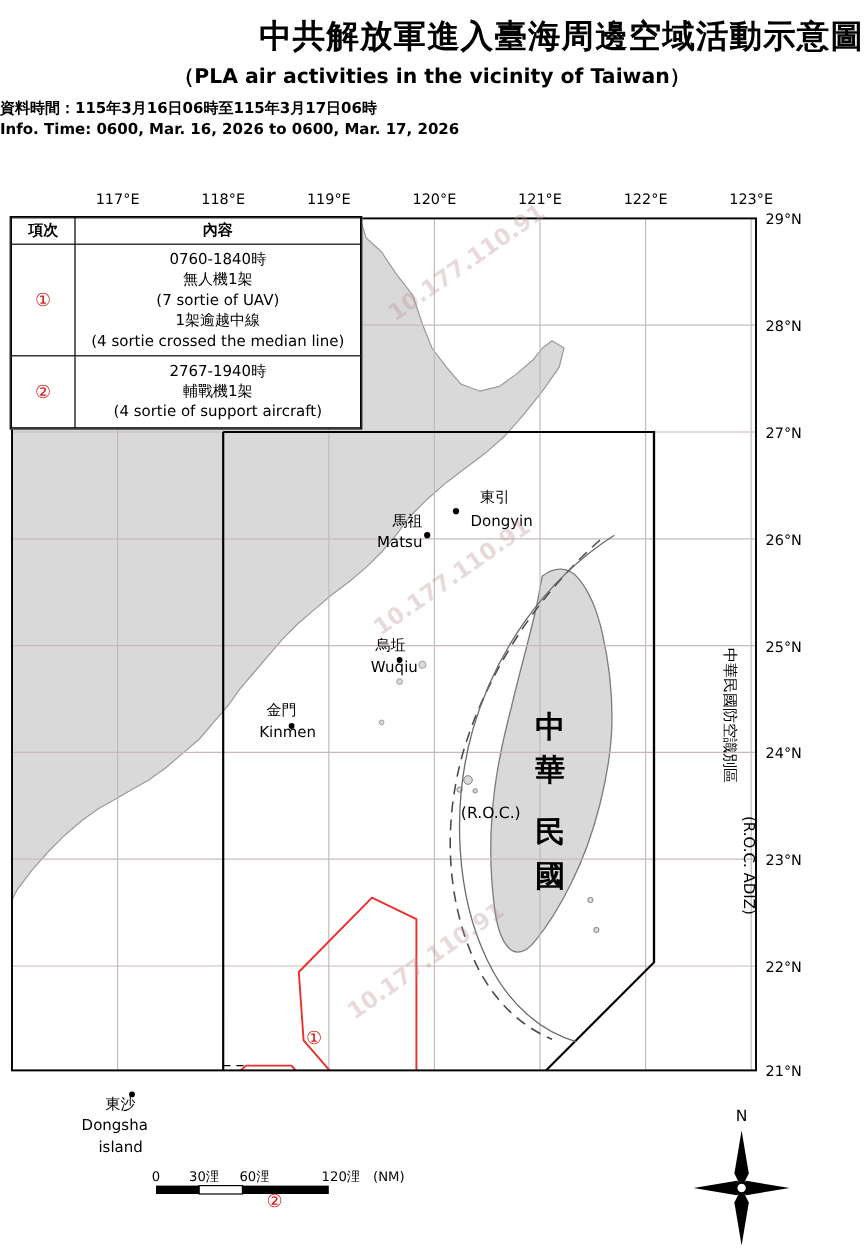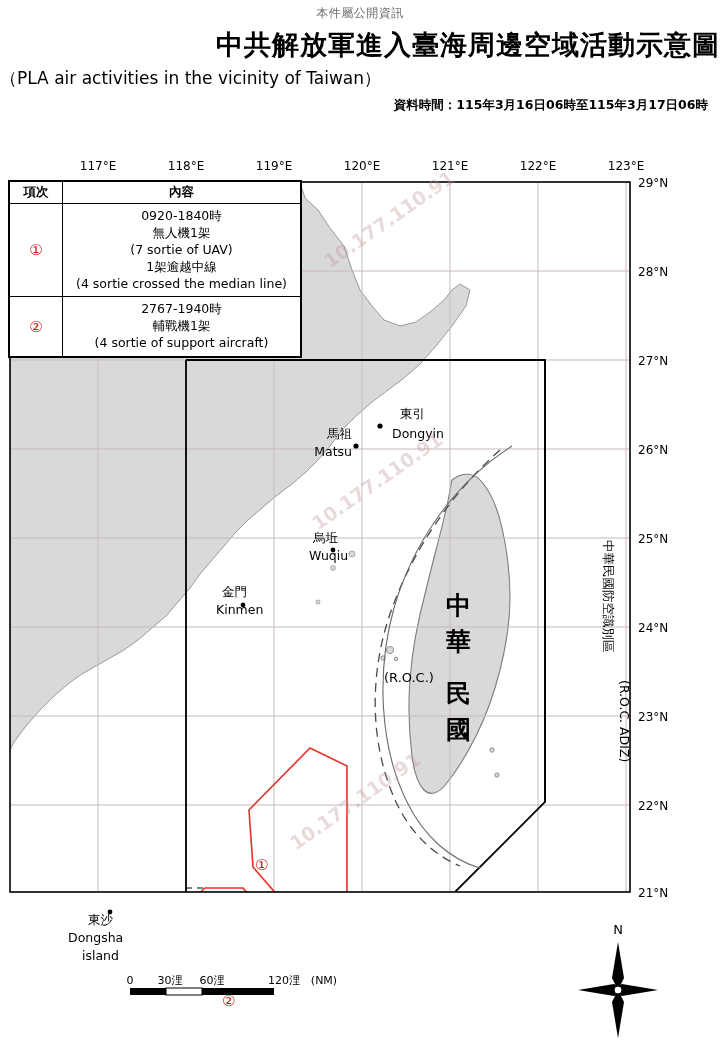--- a/index.html
+++ b/index.html
@@ -22,28 +22,27 @@
   }
   .title-cn{
     text-align:right;
     font-size:27px;
     font-weight:bold;
     letter-spacing:1px;
     margin-top:6px;
     font-family:"DejaVu Sans", sans-serif;
   }
   .title-en{
-    text-align:left;
+    text-align:center;
     font-size:17px;
-    font-weight:normal;
+    font-weight:bold;
     margin-top:4px;
     font-family:"DejaVu Sans", sans-serif;
   }
   .info{
-    text-align:right;
     font-size:12.5px;
     font-weight:bold;
     margin-top:6px;
     padding-right:12px;
     line-height:1.45;
     font-family:"DejaVu Sans", sans-serif;
   }
   
   #map-area{
     position:absolute;
@@ -81,26 +80,26 @@
     transform:rotate(-35deg);
     font-family:"DejaVu Sans", sans-serif;
     white-space:nowrap;
     pointer-events:none;
   }
 </style>
 </head>
 <body>
 
 <div class="classification">
-  <div>本件屬公開資訊</div>
 </div>
 <div class="title-cn">中共解放軍進入臺海周邊空域活動示意圖</div>
 <div class="title-en">（PLA air activities in the vicinity of Taiwan）</div>
 <div class="info">
   <div>資料時間：115年3月16日06時至115年3月17日06時</div>
+  <div>Info. Time: 0600, Mar. 16, 2026 to 0600, Mar. 17, 2026</div>
 </div>
 
 <div id="map-area">
 
   <svg width="720" height="890" viewBox="0 0 720 890">
     <defs>
       <clipPath id="frameClip">
         <rect x="10" y="32" width="620" height="710"></rect>
       </clipPath>
     </defs>
@@ -258,21 +257,21 @@
   <div class="legend-wrap">
     <table>
       <tbody>
           <tr>
         <th class="c1">項次</th>
         <th>內容</th>
       </tr>
       <tr>
         <td class="c1 item">①</td>
         <td class="content">
-          <div>0920-1840時</div>
+          <div>0760-1840時</div>
           <div>無人機1架</div>
           <div>(7 sortie of UAV)</div>
           <div>1架逾越中線</div>
           <div>(4 sortie crossed the median line)</div>
         </td>
       </tr>
       <tr>
         <td class="c1 item">②</td>
         <td class="content">
           <div>2767-1940時</div>

